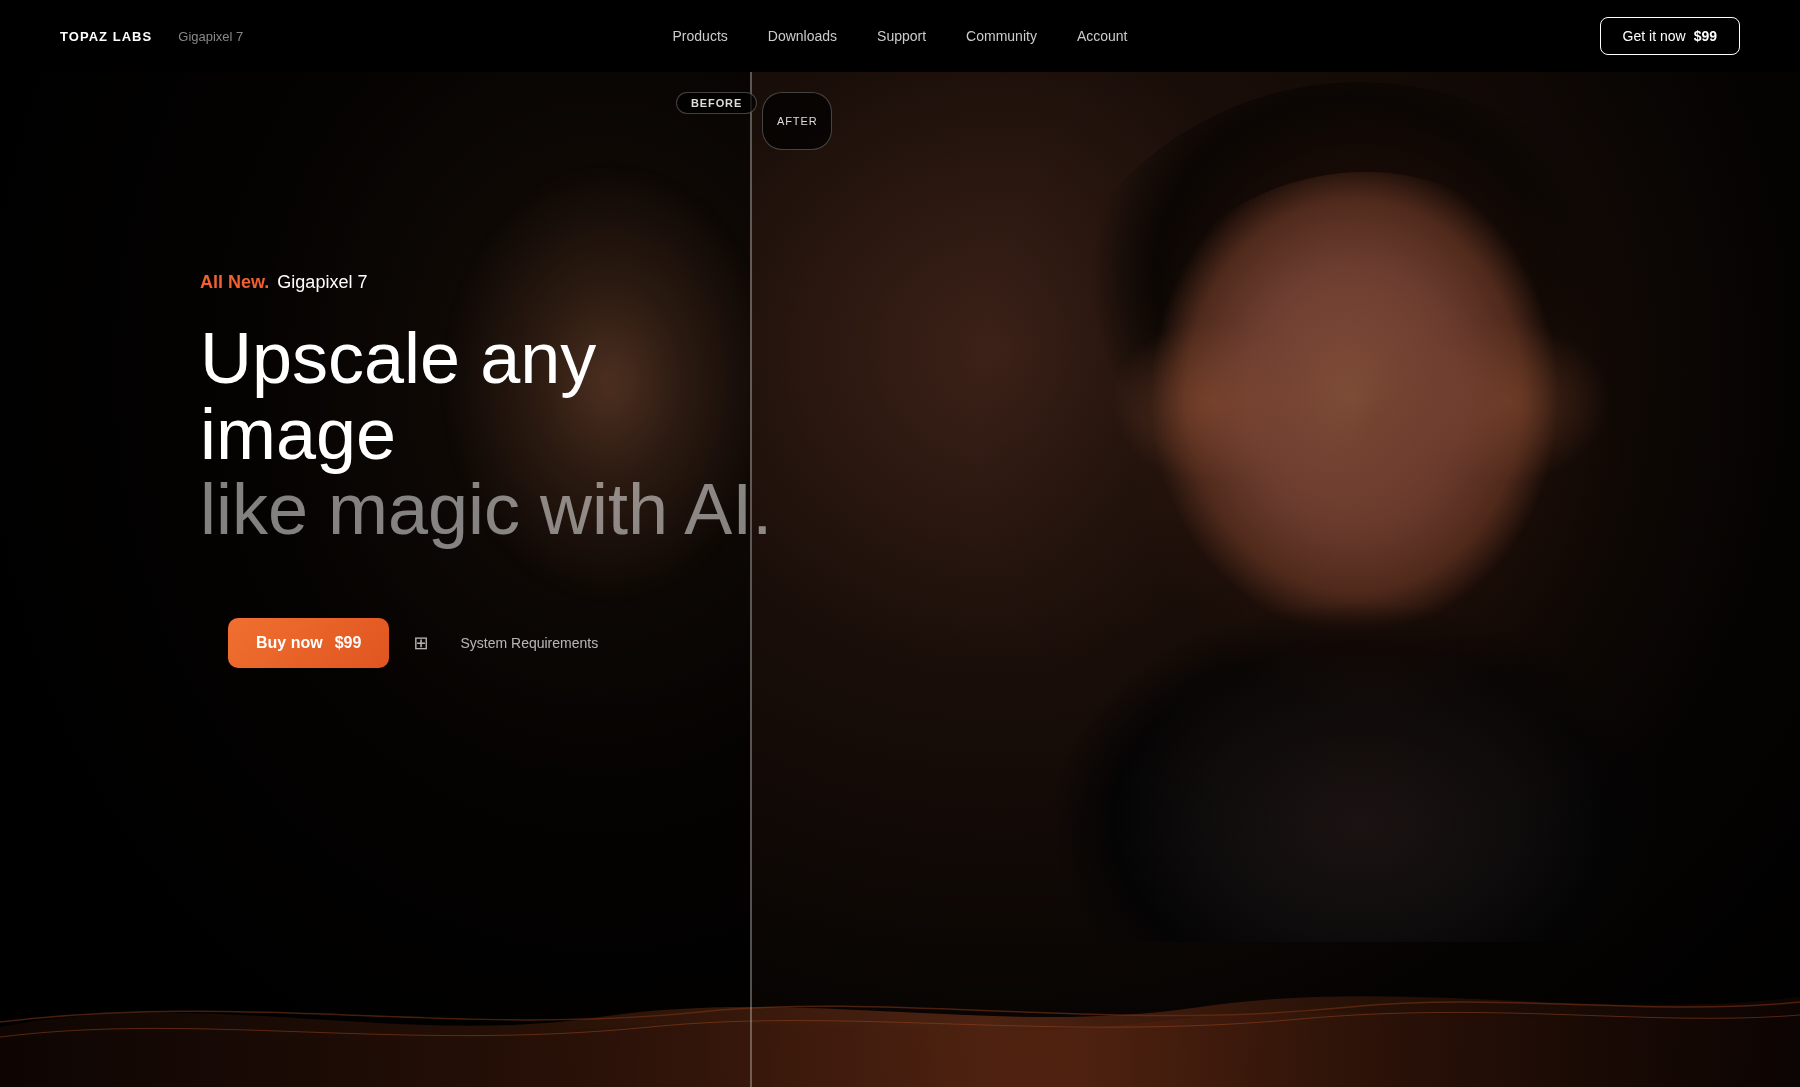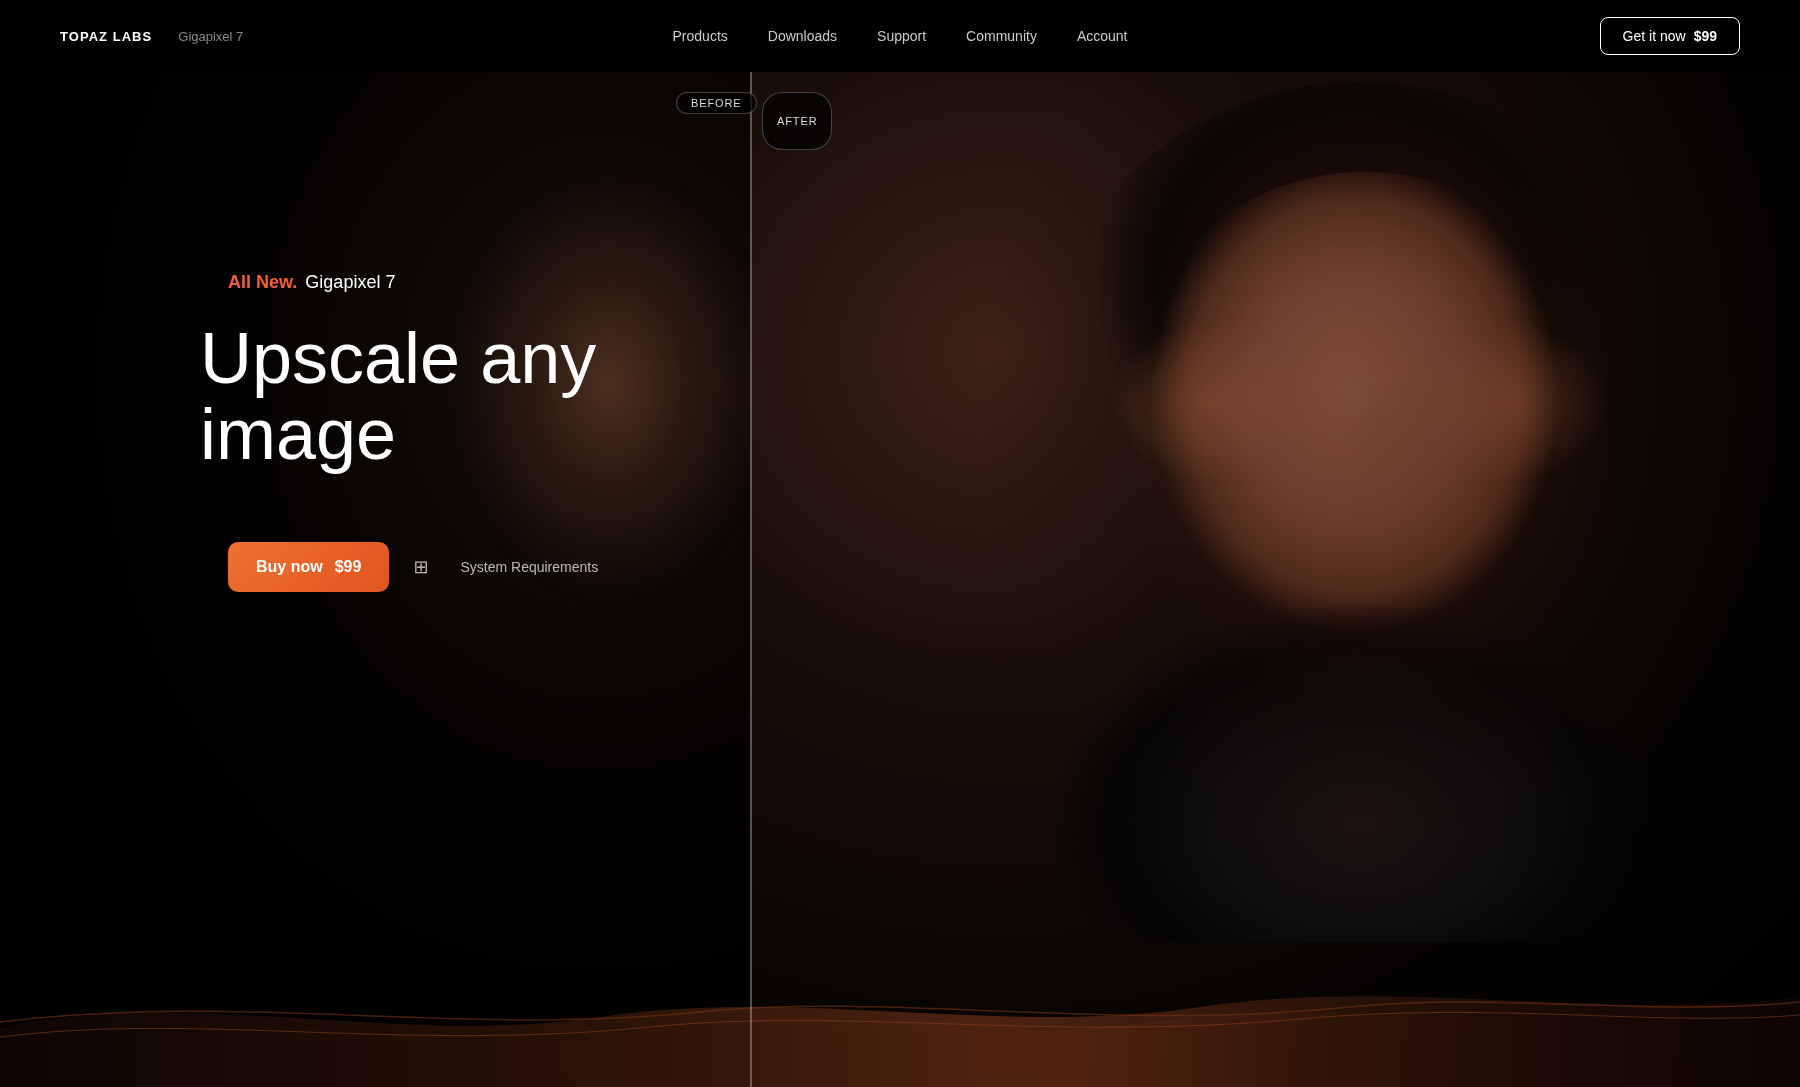--- a/index.html
+++ b/index.html
@@ -143,21 +143,21 @@
     
     .label-before {
       position: absolute;
       top: 20px;
       left: 676px;
       background: rgba(0,0,0,0.7);
       border: 1px solid rgba(255,255,255,0.25);
       border-radius: 20px;
       padding: 4px 14px;
       font-size: 11px;
-      font-weight: 400;
+      font-weight: 700;
       letter-spacing: 0.08em;
       color: #ddd;
       z-index: 10;
     }
 
     .label-after {
       position: absolute;
       top: 20px;
       left: 762px;
       background: rgba(0,0,0,0.7);
@@ -209,21 +209,20 @@
       left: 200px;
       z-index: 6;
       max-width: 580px;
     }
 
     .hero-eyebrow {
       display: flex;
       align-items: flex-end;
       gap: 8px;
       margin-bottom: 28px;
-      margin-left: 28px;
     }
 
     .eyebrow-new {
       font-size: 18px;
       font-weight: 700;
       color: #f06030;
     }
 
     .eyebrow-product {
       font-size: 18px;
@@ -448,20 +447,21 @@
   </div>
 
   <div class="hero-content">
     <div class="hero-eyebrow">
       <span class="eyebrow-new">All New.</span>
       <span class="eyebrow-product">Gigapixel 7</span>
     </div>
 
     <h1 class="hero-headline">
       <span class="headline-line1">Upscale any image</span>
+      <span class="headline-line2">like magic with AI.</span>
     </h1>
 
     <div class="hero-actions">
       <button class="btn-buy">
         <span>Buy now</span>
         <span class="btn-price">$99</span>
       </button>
 
       <div class="platform-icons">
         <span class="platform-icon">⊞</span>

